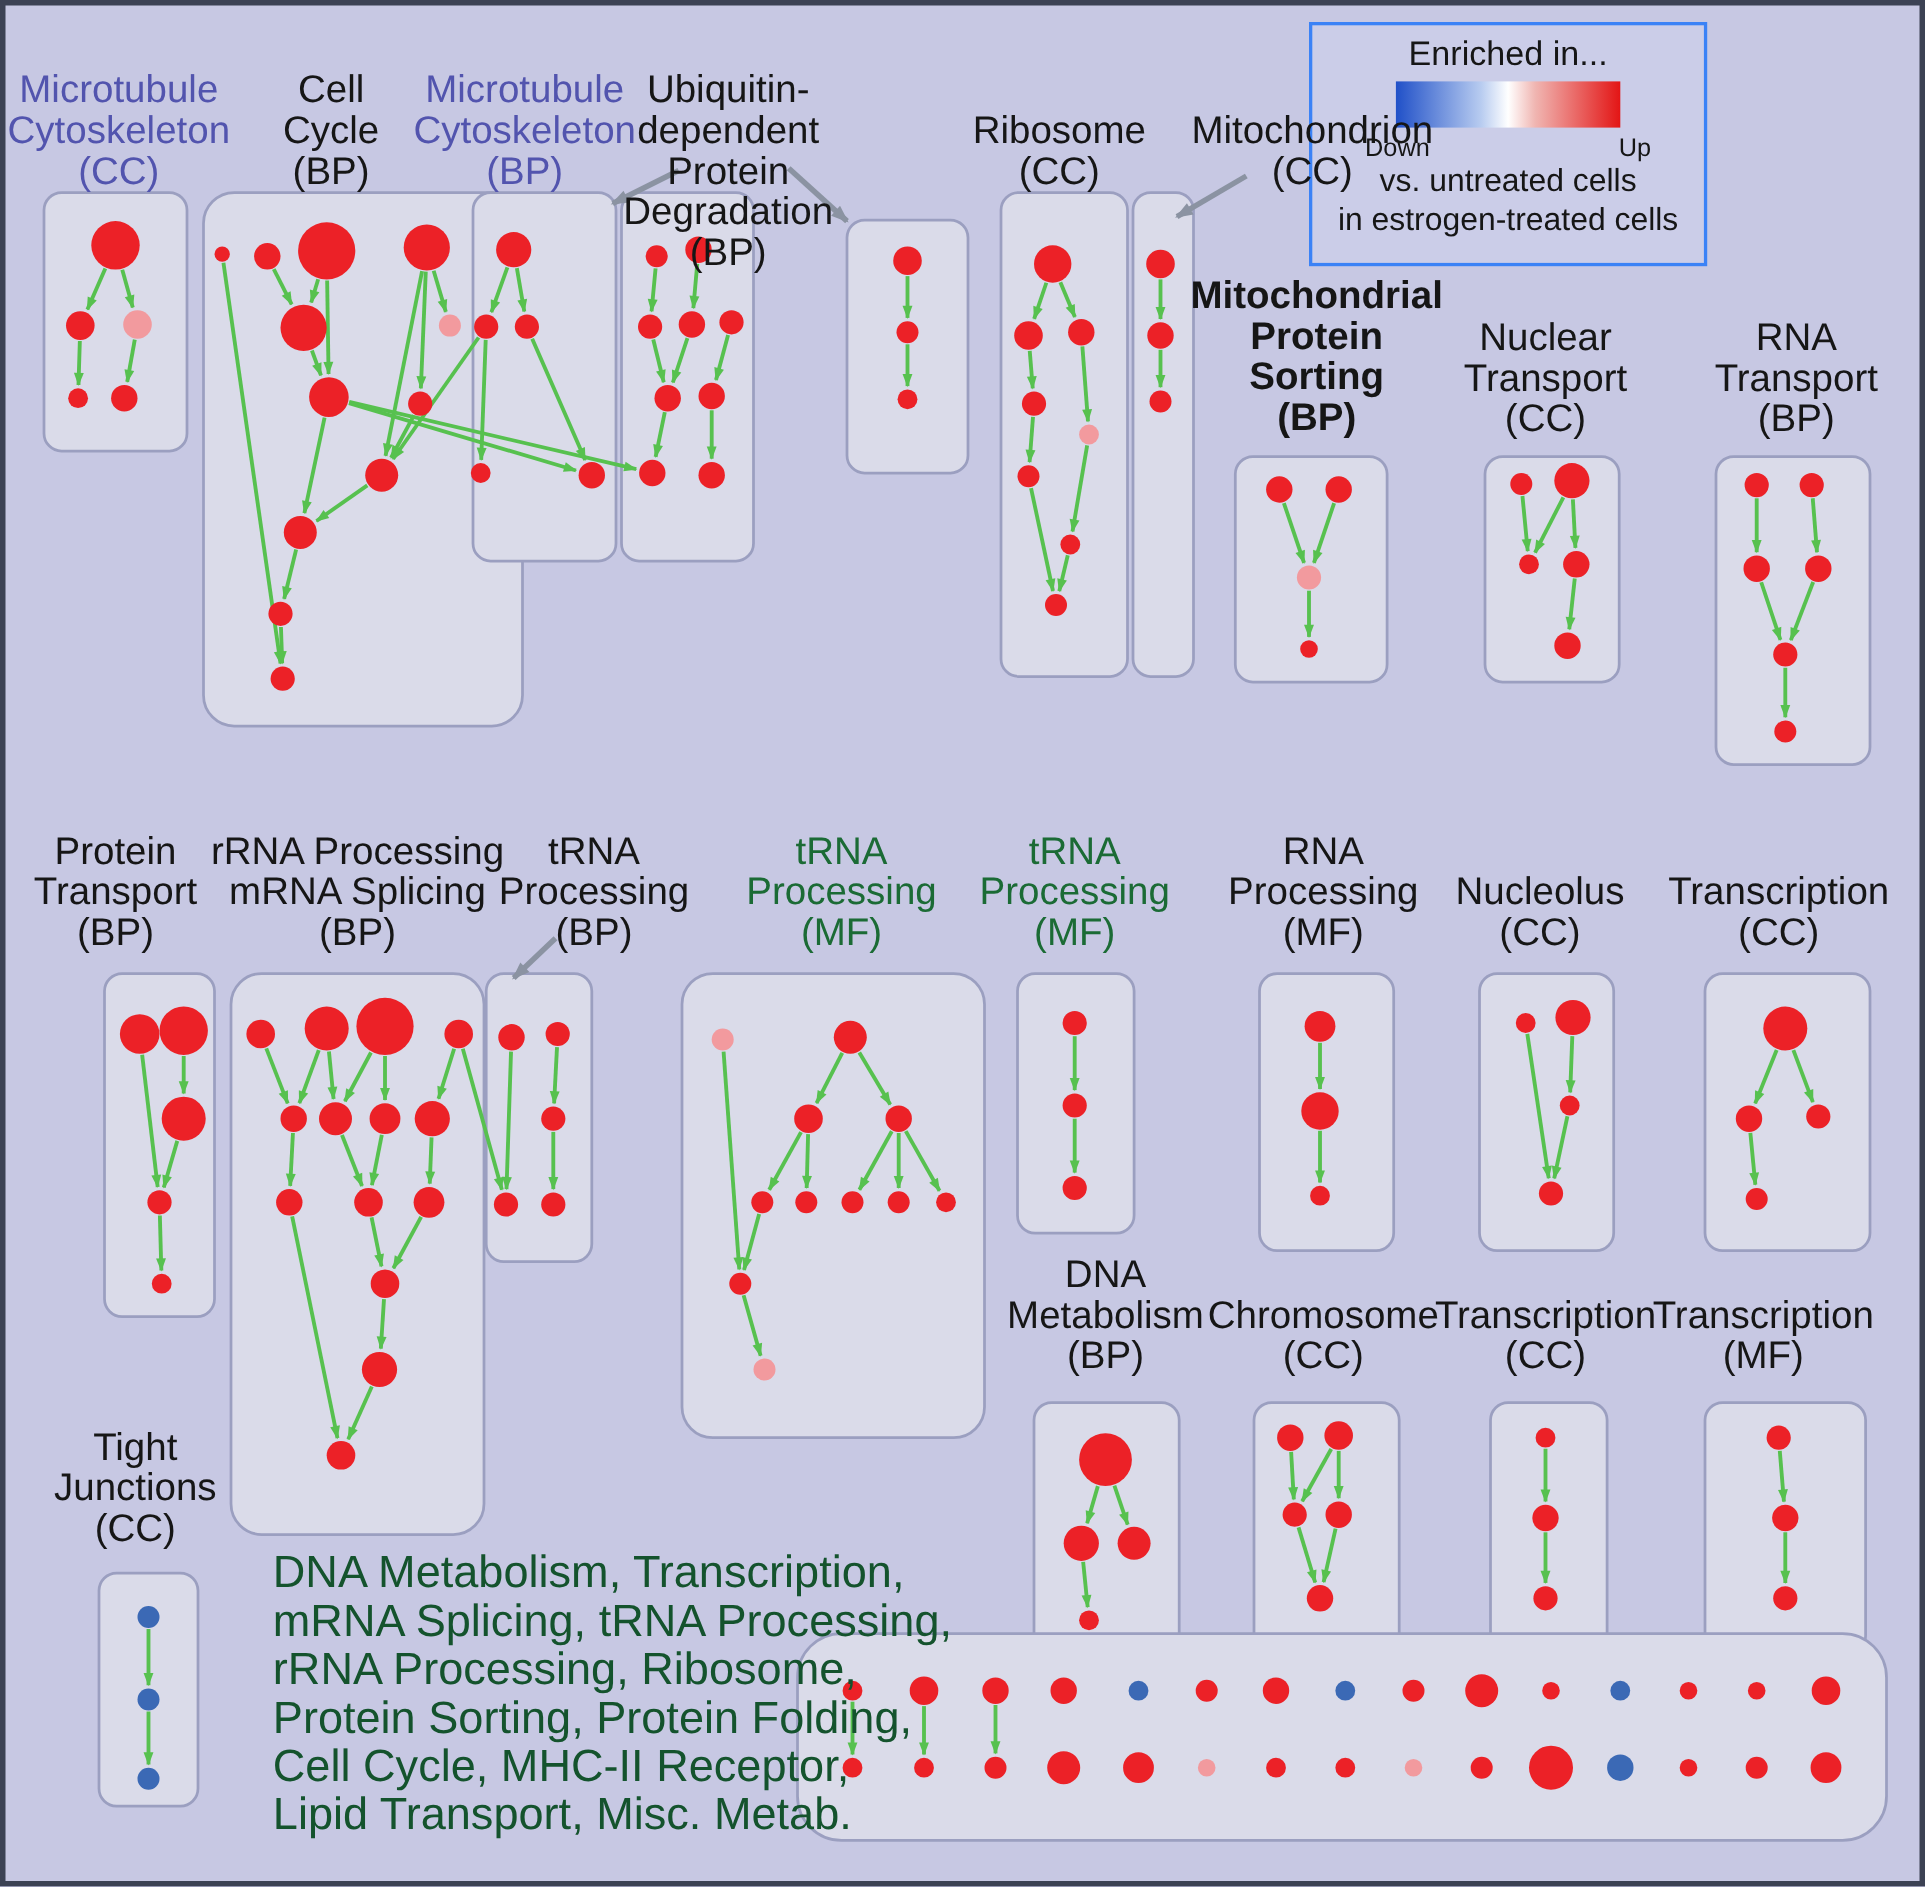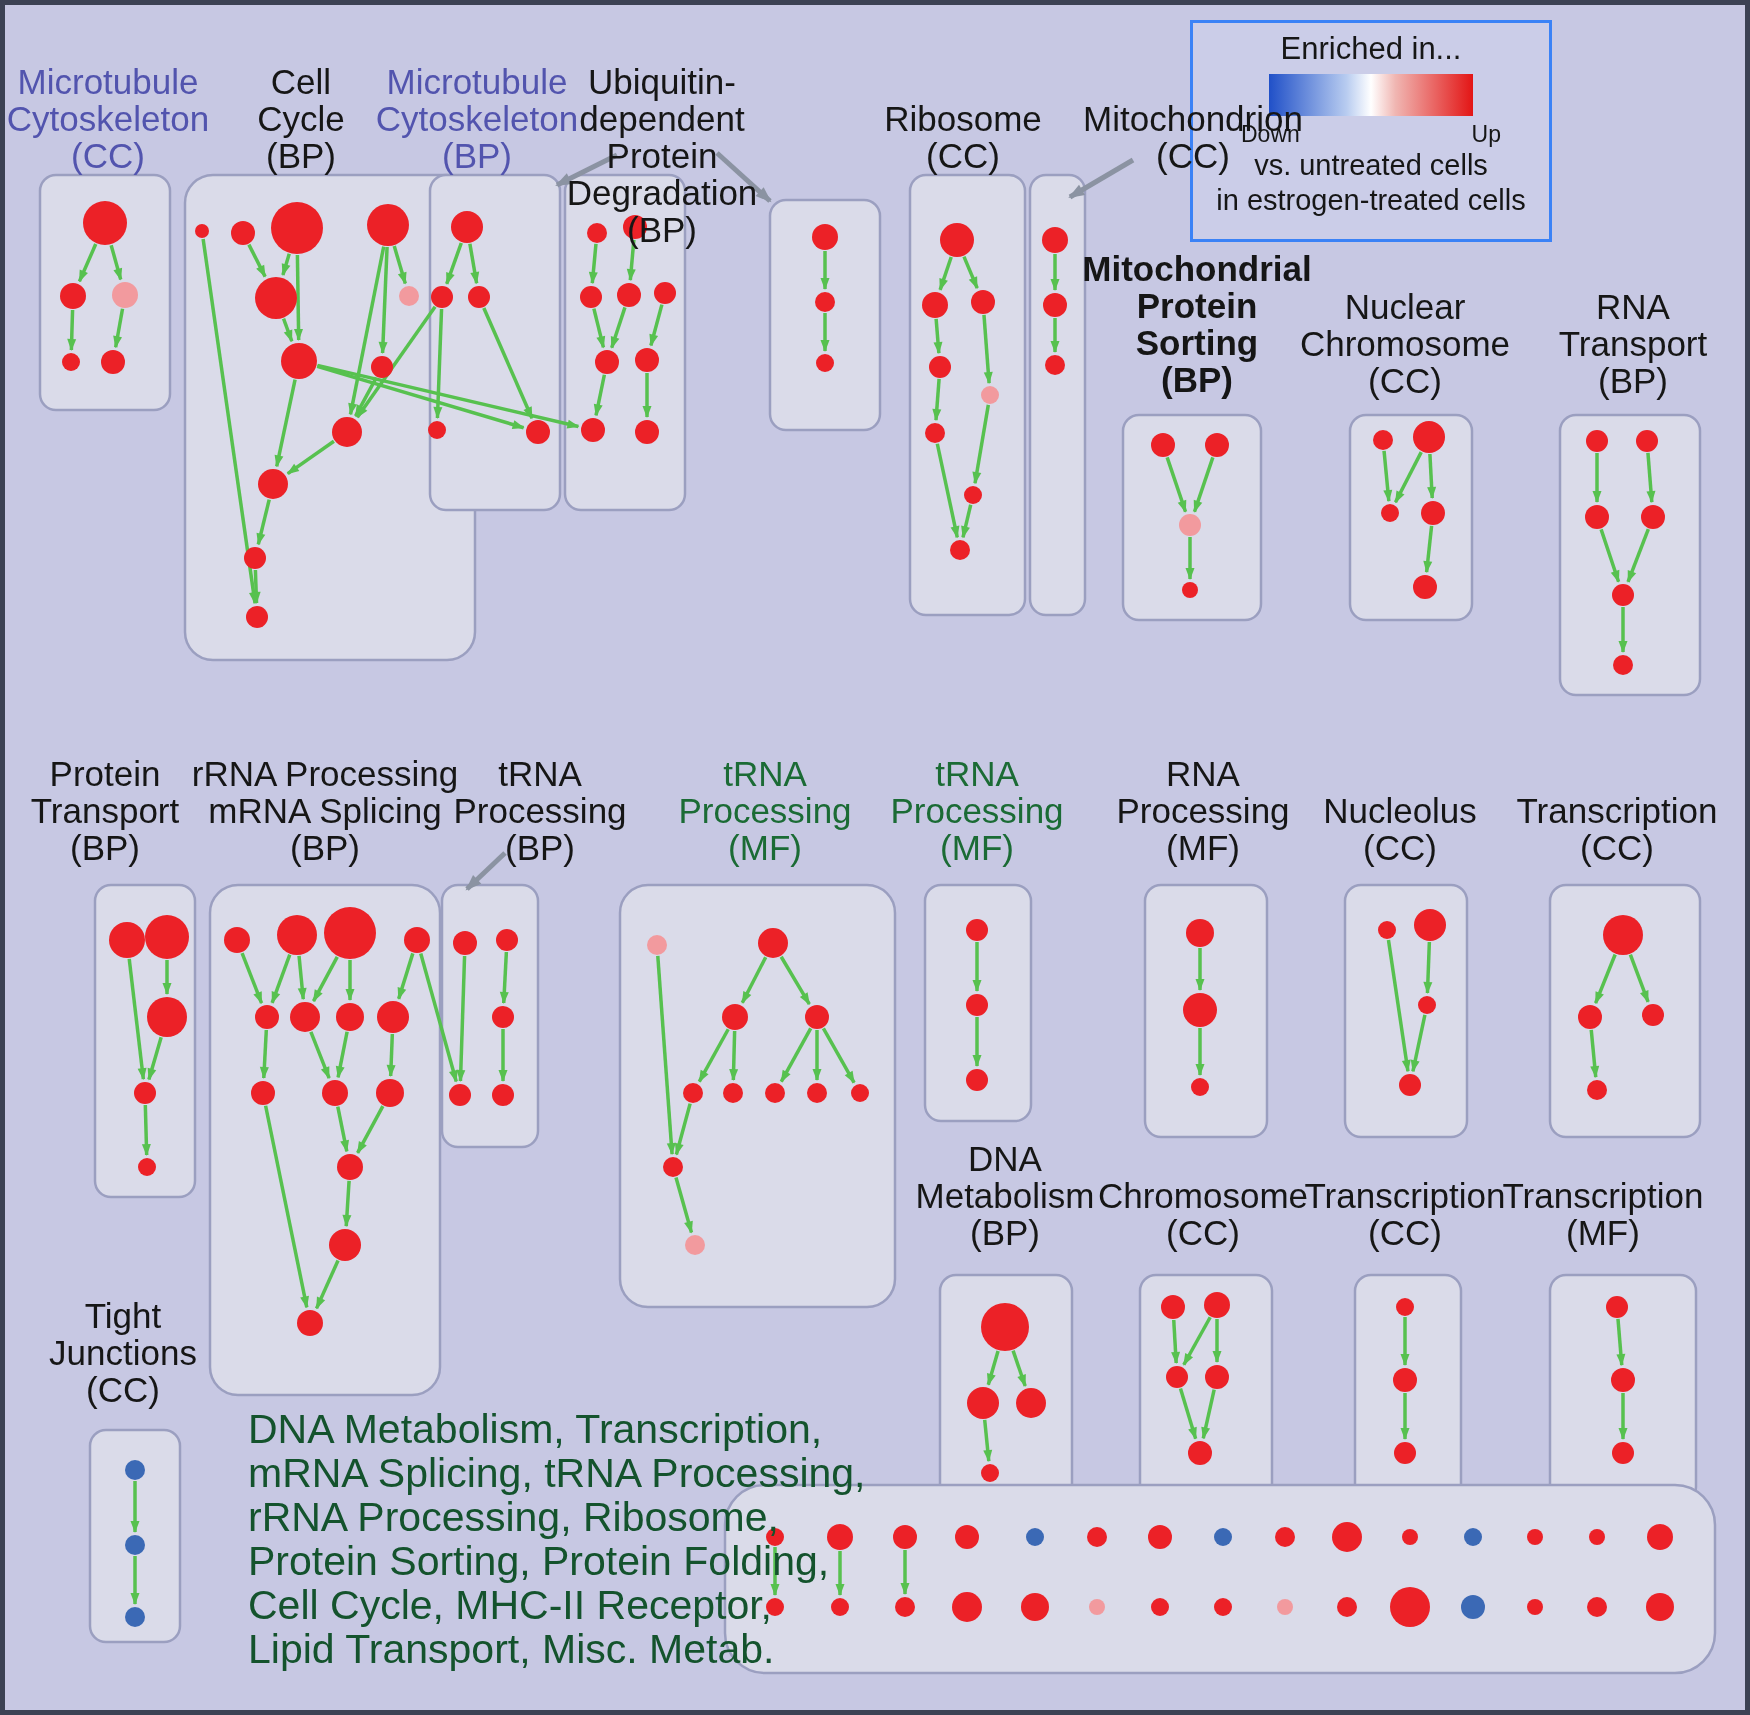--- a/index.html
+++ b/index.html
@@ -376,21 +376,21 @@
 (BP)</div>
     <div class="group-label" style="left: 958px; top: 95px; color: rgb(22, 22, 22);">Ribosome
 (CC)</div>
     <div class="group-label" style="left: 1188px; top: 95px; color: rgb(22, 22, 22);">Mitochondrion
 (CC)</div>
     <div class="group-label" style="left: 1192px; top: 245px; color: rgb(22, 22, 22); font-weight: bold;">Mitochondrial
 Protein
 Sorting
 (BP)</div>
     <div class="group-label" style="left: 1400px; top: 283px; color: rgb(22, 22, 22);">Nuclear
-Chromosome
+Transport
 (CC)</div>
     <div class="group-label" style="left: 1628px; top: 283px; color: rgb(22, 22, 22);">RNA
 Transport
 (BP)</div>
     <div class="group-label" style="left: 100px; top: 750px; color: rgb(22, 22, 22);">Protein
 Transport
 (BP)</div>
     <div class="group-label" style="left: 320px; top: 750px; color: rgb(22, 22, 22);">rRNA Processing
 mRNA Splicing
 (BP)</div>

